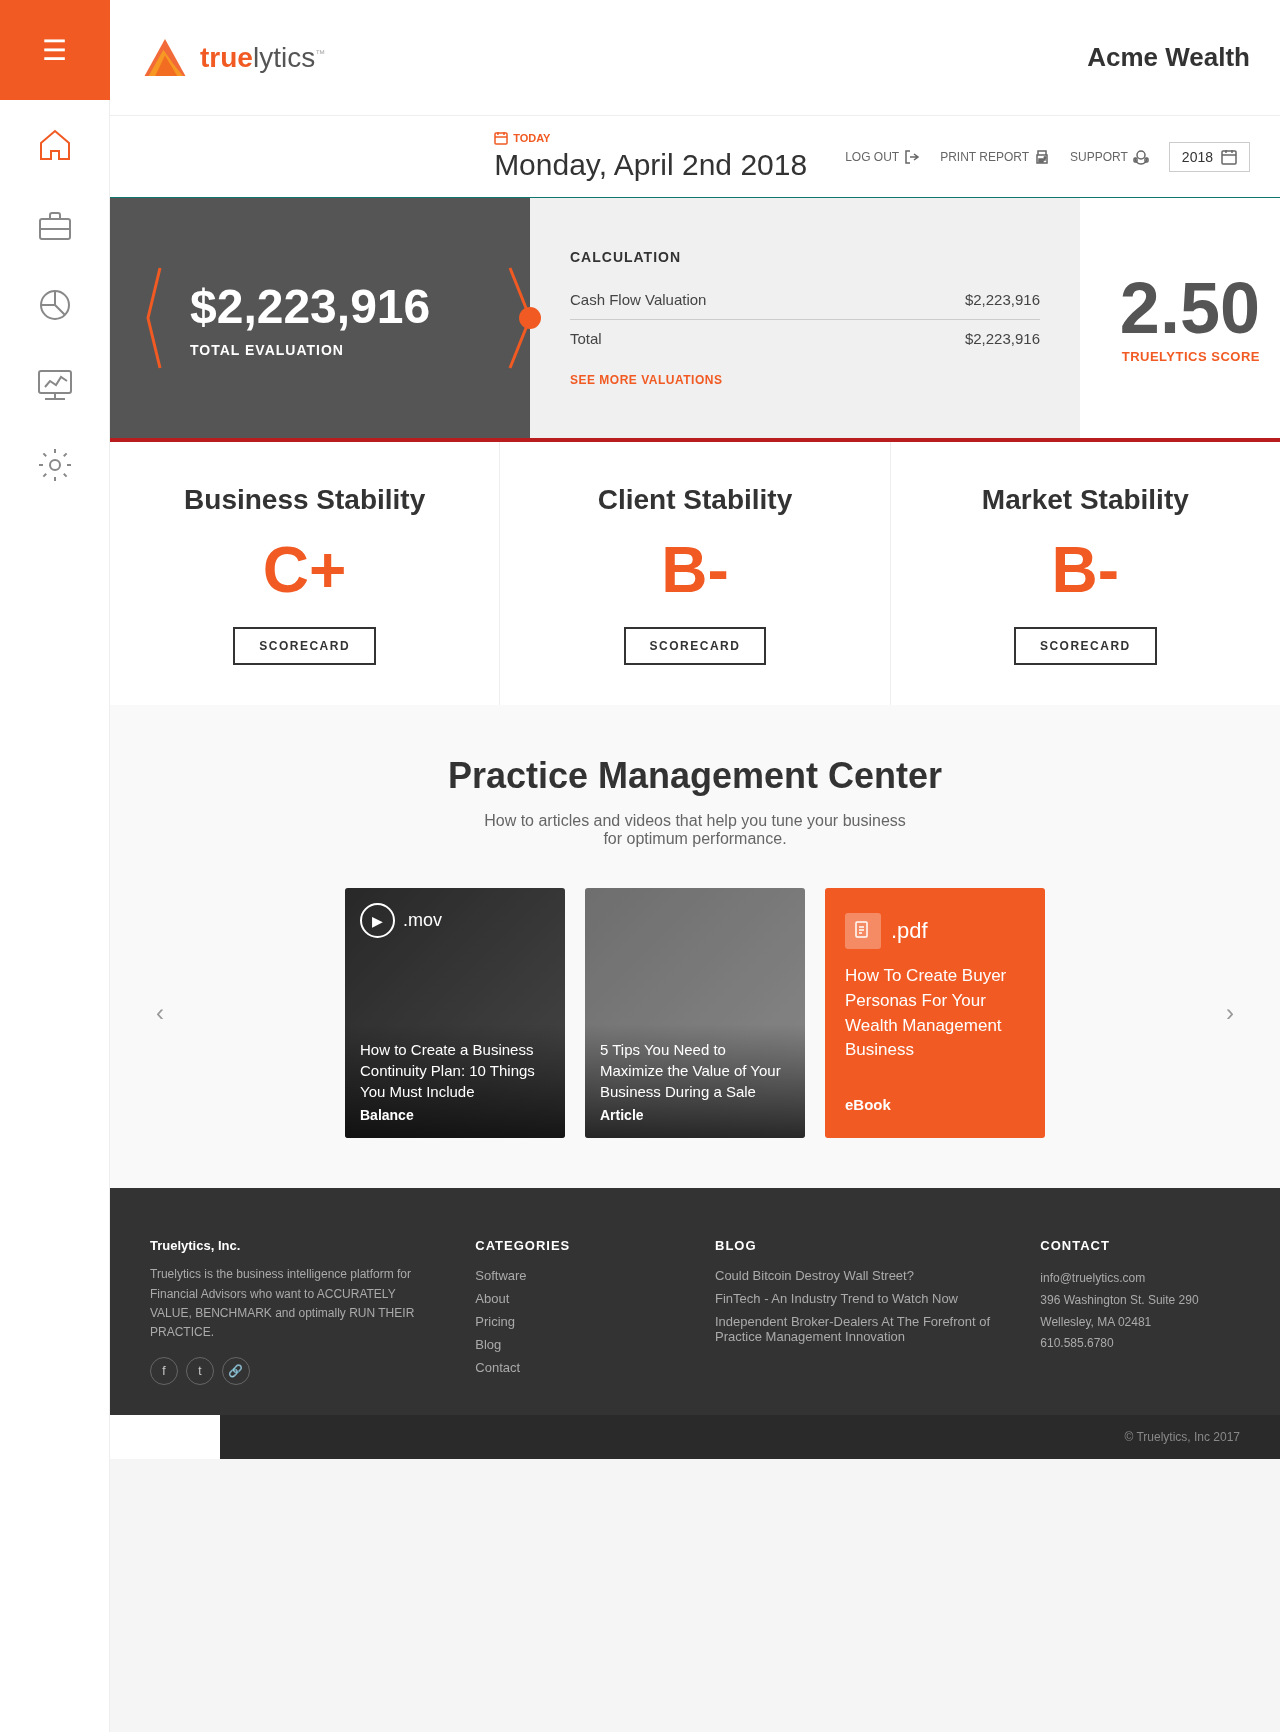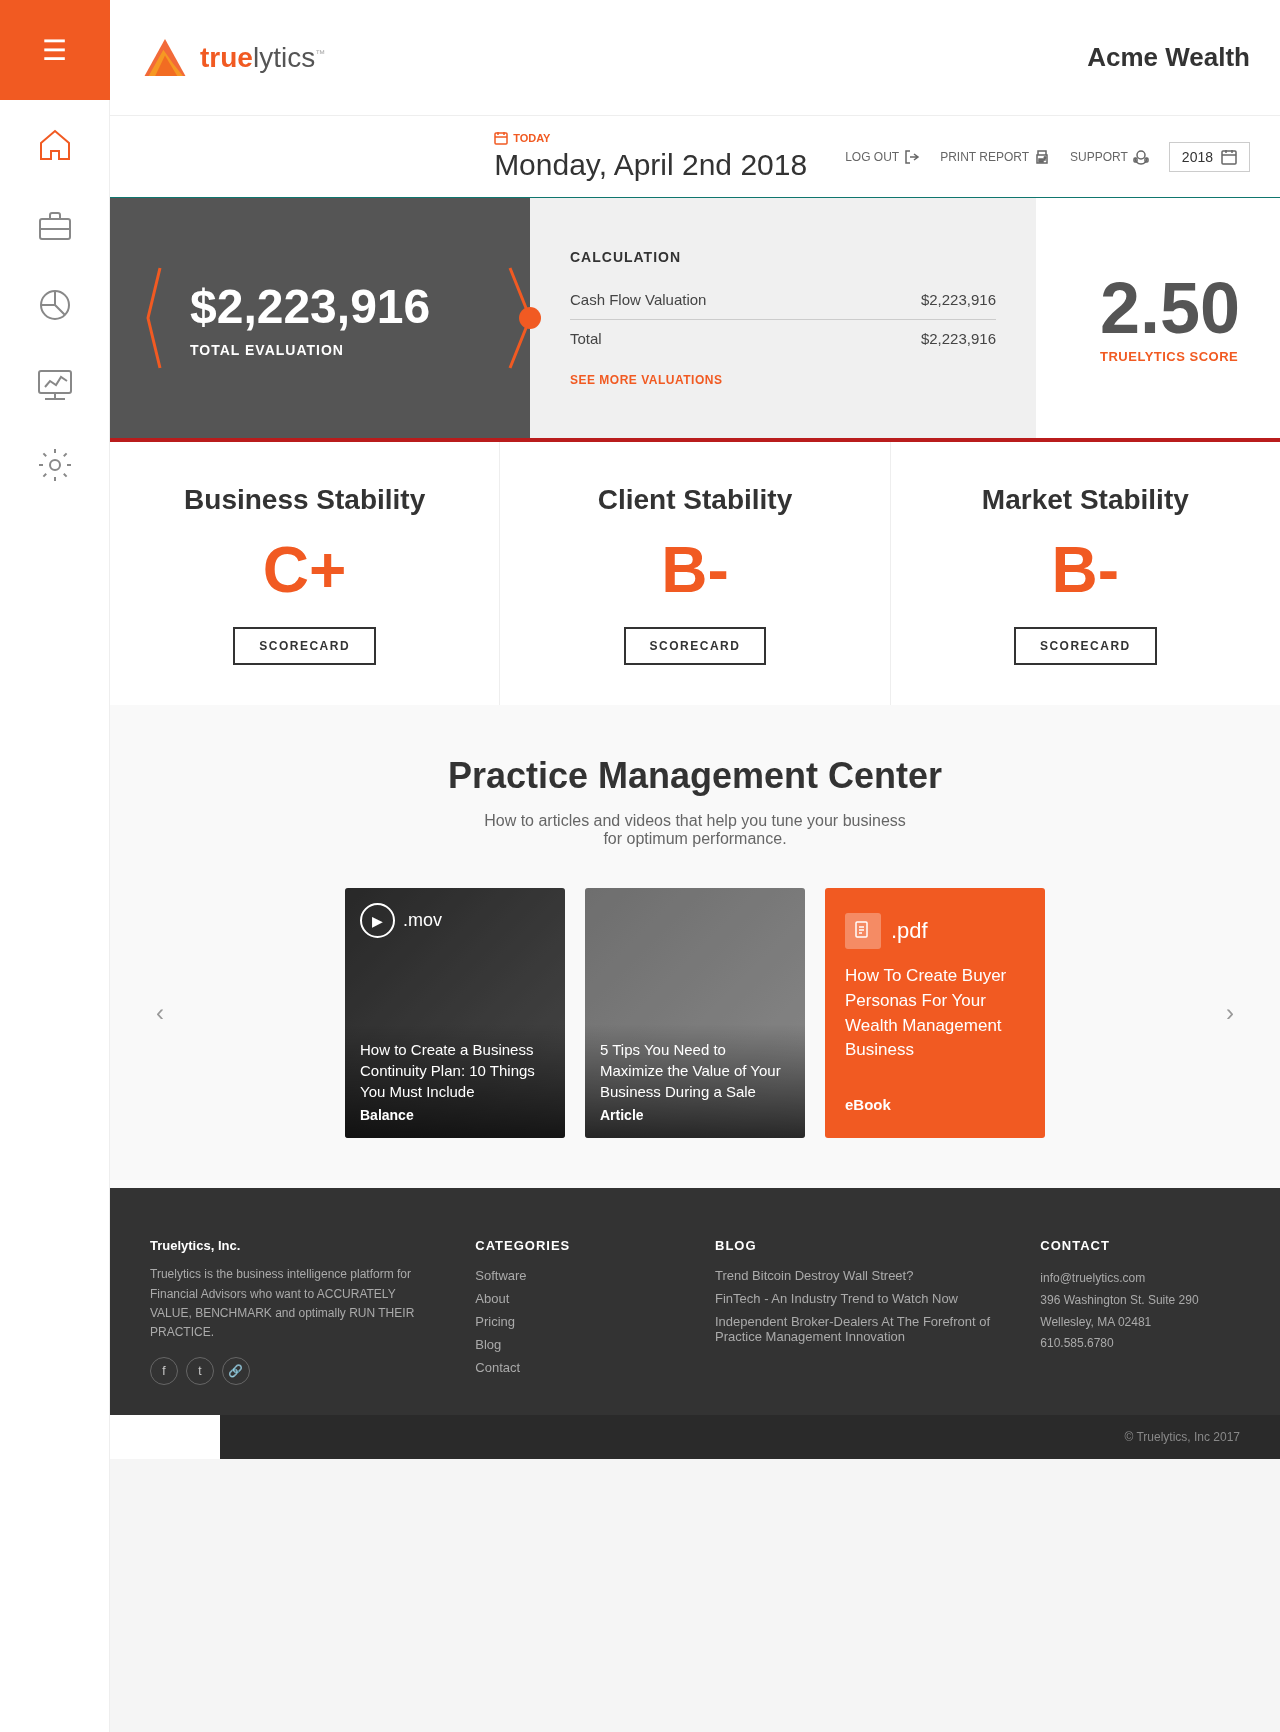--- a/index.html
+++ b/index.html
@@ -197,24 +197,23 @@
       cursor: pointer;
       text-decoration: none;
       font-weight: 600;
       letter-spacing: 0.5px;
     }
     .valuation-right {
       background: #fff;
       width: 200px;
       display: flex;
       flex-direction: column;
-      align-items: flex-start;
+      align-items: flex-end;
       justify-content: center;
       padding: 20px;
-      margin-left: 44px;
     }
     .truelytics-score {
       font-size: 72px;
       font-weight: 700;
       color: #555;
       line-height: 1;
     }
     .truelytics-score-label {
       font-size: 13px;
       font-weight: 700;
@@ -666,21 +665,21 @@
     <div class="footer-col footer-col-sm">
       <div class="footer-heading">CATEGORIES</div>
       <a class="footer-link">Software</a>
       <a class="footer-link">About</a>
       <a class="footer-link">Pricing</a>
       <a class="footer-link">Blog</a>
       <a class="footer-link">Contact</a>
     </div>
     <div class="footer-col">
       <div class="footer-heading">BLOG</div>
-      <a class="footer-link">Trend Bitcoin Destroy Wall Street?</a>
+      <a class="footer-link">Could Bitcoin Destroy Wall Street?</a>
       <a class="footer-link">FinTech - An Industry Trend to Watch Now</a>
       <a class="footer-link">Independent Broker-Dealers At The Forefront of Practice Management Innovation</a>
     </div>
     <div class="footer-col footer-col-sm">
       <div class="footer-heading">CONTACT</div>
       <div class="footer-contact-text">
         <span>info@truelytics.com</span><br>
         <span>396 Washington St. Suite 290</span><br>
         <span>Wellesley, MA 02481</span><br>
         <span>610.585.6780</span>

